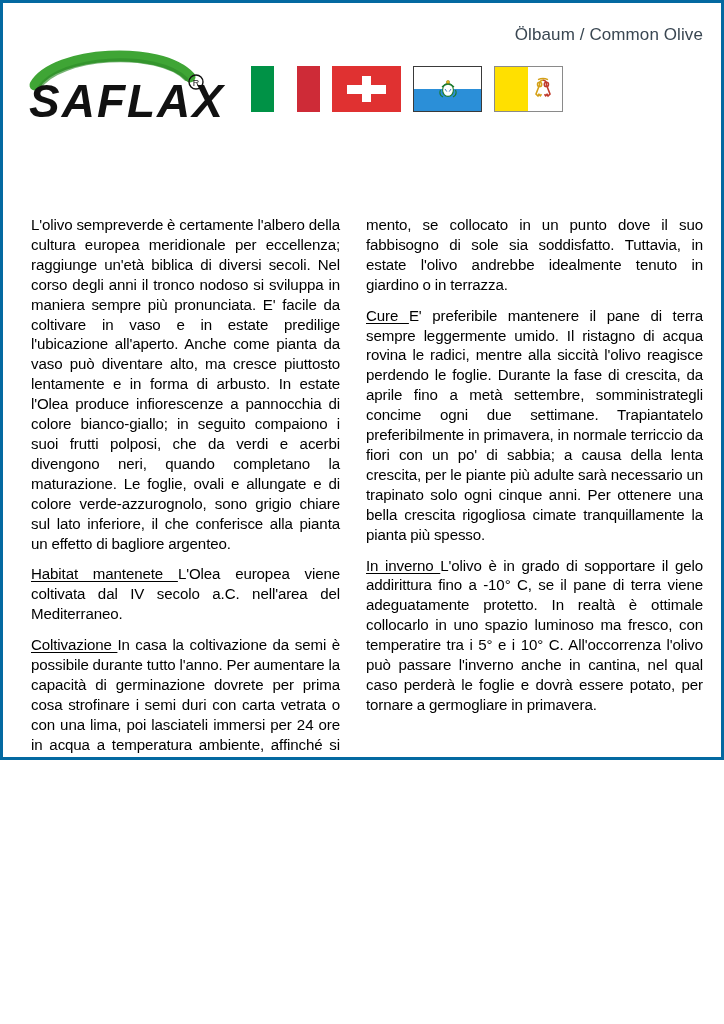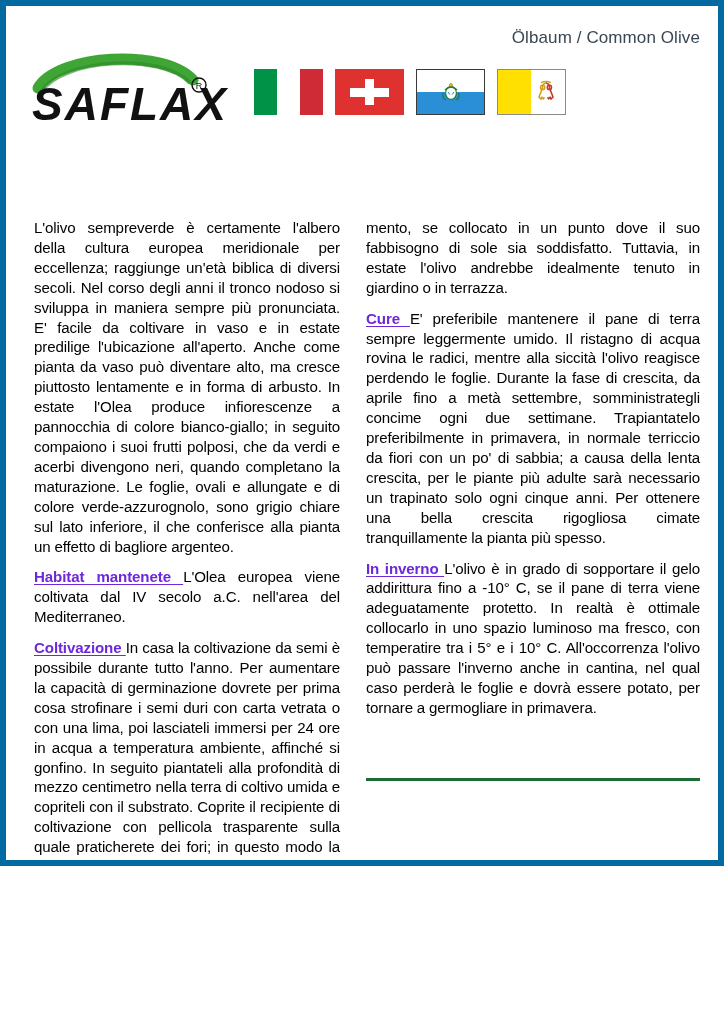--- a/index.html
+++ b/index.html
@@ -6,24 +6,24 @@
     margin: 0;
     padding: 0;
     background: #ffffff;
   }
   body {
     font-family: "Liberation Sans", sans-serif;
   }
   #packet {
     position: relative;
     width: 724px;
-    height: 866px;
+    height: 760px;
     box-sizing: border-box;
     background: #ffffff;
-    border: 6px solid #0369a1;
+    border: 3px solid #0369a1;
     overflow: hidden;
   }
   
   .header {
     position: relative;
     height: 128px;
   }
   .german-common {
     position: absolute;
     right: 18px;
@@ -136,22 +136,22 @@
     color: #000000;
     text-align: justify;
     margin: 0 0 11px 0;
     letter-spacing: -0.12px;
     word-spacing: -0.2px;
     -webkit-hyphens: none;
     hyphens: none;
   }
   .para.tight { margin-bottom: 0; }
   .sec-head {
-    font-weight: bold;
-    color: #6d28d9;
+    font-weight: normal;
+    color: #000000;
     text-decoration: underline;
     text-underline-offset: 2px;
   }
   
   .divider {
     position: absolute;
     left: 4px;
     right: 18px;
     top: 560px;
     height: 3px;

